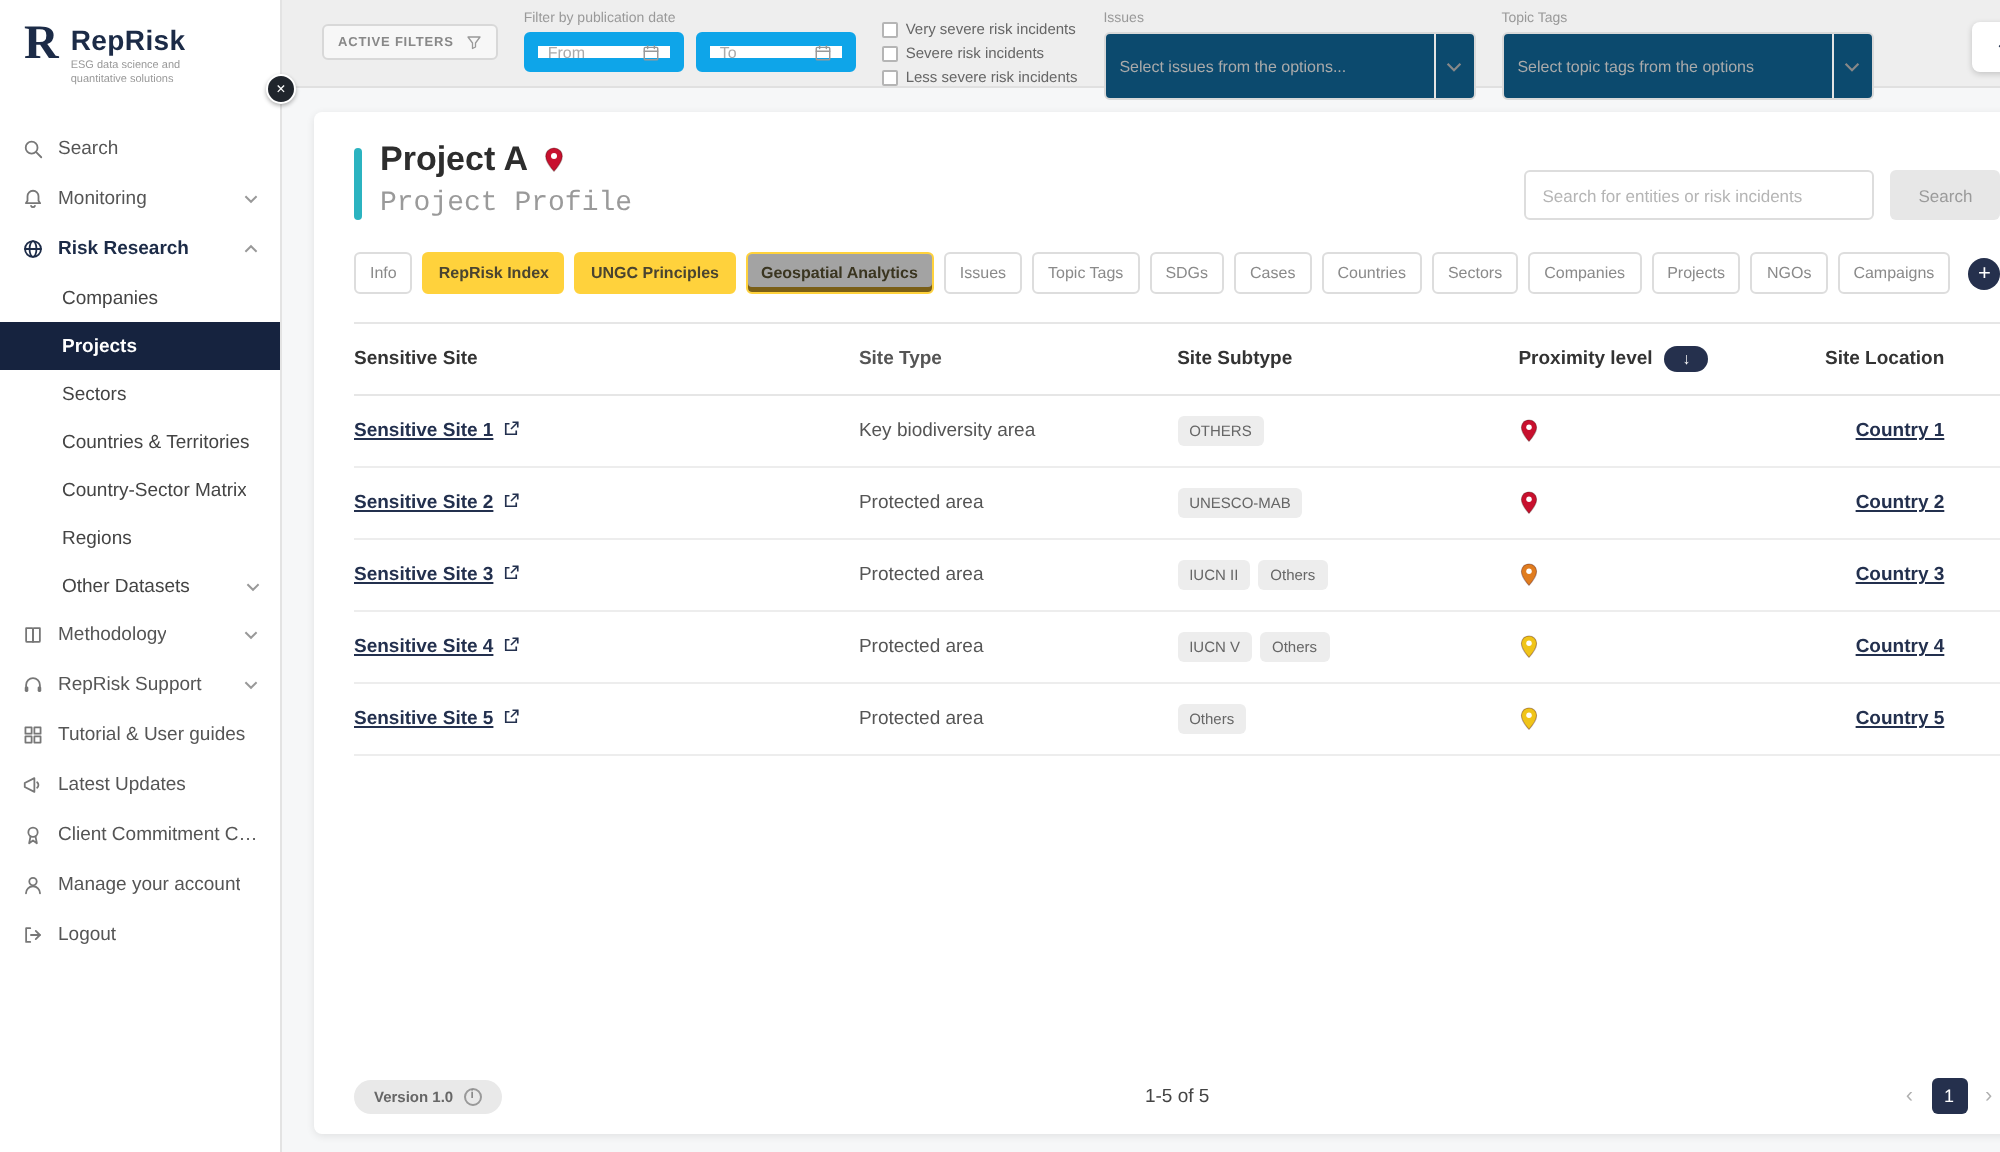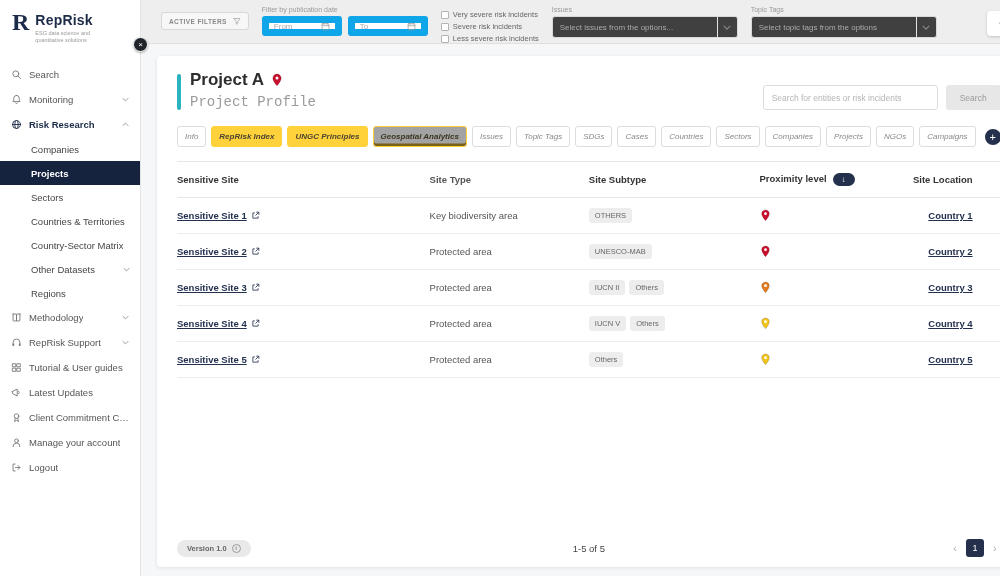--- a/index.html
+++ b/index.html
@@ -43,21 +43,21 @@
   .dates { display:flex; gap:6px; }
   .date-input { width:80px; height:20px; background:#fff; border:7px solid #0ea5e9; border-radius:3px;
     display:flex; align-items:center; padding:0 5px; }
   .date-input input { flex:1; width:100%; border:none; outline:none; font-size:8px; color:#444; background:transparent; font-family:inherit; }
   .date-input input::placeholder { color:#aaa; }
   .cal svg { width:9px; height:9px; color:#999; display:block; }
   .sev-list { margin-top:4px; display:flex; flex-direction:column; gap:3px; }
   .sev-row { display:flex; align-items:center; gap:4px; cursor:pointer; }
   .cb { width:8px; height:8px; border:1px solid #b5b5b5; background:#fff; border-radius:1px; }
   .sev-label { font-size:7.5px; color:#666; }
-  .select { width:186px; height:22px; background:#404040; border:1px solid #d9d9d9; border-radius:3px;
+  .select { width:186px; height:34px; background:#0c4a6e; border:1px solid #d9d9d9; border-radius:3px;
     display:flex; align-items:center; cursor:pointer;gap:39px; }
   .ph { flex:1; padding-left:7px; font-size:8px; color:#aaa; white-space:nowrap; overflow:hidden; }
   .sel-chev { width:20px; height:100%; border-left:1px solid #e4e4e4; display:flex; align-items:center; justify-content:center; }
   .sel-chev svg { width:8px; height:5px; color:#888; }
   .collapse-filters { margin-left:auto; margin-top:5px; width:36px; height:25px; background:#fff; border:none;
     border-radius:4px; box-shadow:0 1px 3px rgba(0,0,0,.18); display:flex; align-items:center; justify-content:center; cursor:pointer; }
   .collapse-filters svg { width:11px; height:7px; color:#1c2b47; }
 
   
   .card { flex:1; margin:12px 16px 9px 16px; background:#fff; border-radius:4px; box-shadow:0 1px 4px rgba(0,0,0,.09);
@@ -70,21 +70,21 @@
   .subtitle { margin-top:4px; font-size:14px; color:#9a9a9a;font-family:Liberation Mono, monospace; }
   .head-search { margin-left:auto; display:flex; gap:8px; align-items:center; }
   .head-search input { width:175px; height:25px; border:1px solid #ddd; border-radius:3px; padding:0 8px;
     font-size:8.5px; color:#444; font-family:inherit; outline:none; }
   .head-search input::placeholder { color:#b5b5b5; }
   .search-btn { height:25px; padding:0 14px; background:#e7e7e7; color:#9b9b9b; border:none; border-radius:3px;
     font-size:8.5px; cursor:pointer; font-family:inherit; }
 
   
   .tabs { margin-top:16px; display:flex; gap:5px; align-items:center; }
-  .tab { font-size:8px; padding:5px 7px; border-radius:3px; white-space:nowrap; cursor:pointer;font-style:italic; }
+  .tab { font-size:8px; padding:5px 7px; border-radius:3px; white-space:nowrap; cursor:pointer; }
   .tab.plain { color:#8a8a8a; background:#fff; border:1px solid #ddd; }
   .tab.yellow { background:#ffd23c; border:1px solid #ffd23c; color:#4a4430; font-weight:600; }
   .tab.yellow-active { background:#a3a3a3; border:1px solid #ffd23c; color:#3a3520; font-weight:bold;
     box-shadow:inset 0 -2.5px 0 #7a5f17; }
   .tab-add { width:16px; height:16px; border-radius:50%; background:#25304d; color:#fff; font-size:11px;
     display:flex; align-items:center; justify-content:center; margin-left:4px; cursor:pointer; }
 
   
   .thead, .trow { display:grid; grid-template-columns:2.3fr 1.45fr 1.5fr 1.25fr 1fr; align-items:center; }
   .thead { margin-top:14px; border-top:1px solid #e6e6e6; border-bottom:1px solid #e6e6e6; padding:11px 0;
@@ -175,29 +175,29 @@
         <div class="nav-item sub">
           <span class="nav-label">Sectors</span>
         </div>
         <div class="nav-item sub">
           <span class="nav-label">Countries &amp; Territories</span>
         </div>
         <div class="nav-item sub">
           <span class="nav-label">Country-Sector Matrix</span>
         </div>
         <div class="nav-item sub">
+          <span class="nav-label">Regions</span>
+        </div>
+        <div class="nav-item sub">
           <span class="nav-label">Other Datasets</span>
           <span class="nav-chevron">
             <svg viewBox="0 0 10 6">
               <polyline points="1,1 5,5 9,1" fill="none" stroke="currentColor" stroke-width="1.4"></polyline>
             </svg>
           </span>
-        </div>
-        <div class="nav-item sub">
-          <span class="nav-label">Regions</span>
         </div>
         <div class="nav-item top">
           <span class="nav-icon">
             <svg viewBox="0 0 16 16">
               <path d="M3 3h4.3c.4 0 .7.3.7.7V13H3.7c-.4 0-.7-.3-.7-.7V3z" fill="none" stroke="currentColor" stroke-width="1.3" stroke-linecap="round" stroke-linejoin="round"></path>
               <path d="M13 3H8.7c-.4 0-.7.3-.7.7V13h4.3c.4 0 .7-.3.7-.7V3z" fill="none" stroke="currentColor" stroke-width="1.3" stroke-linecap="round" stroke-linejoin="round"></path>
             </svg>
           </span>
           <span class="nav-label">Methodology</span>
           <span class="nav-chevron">

